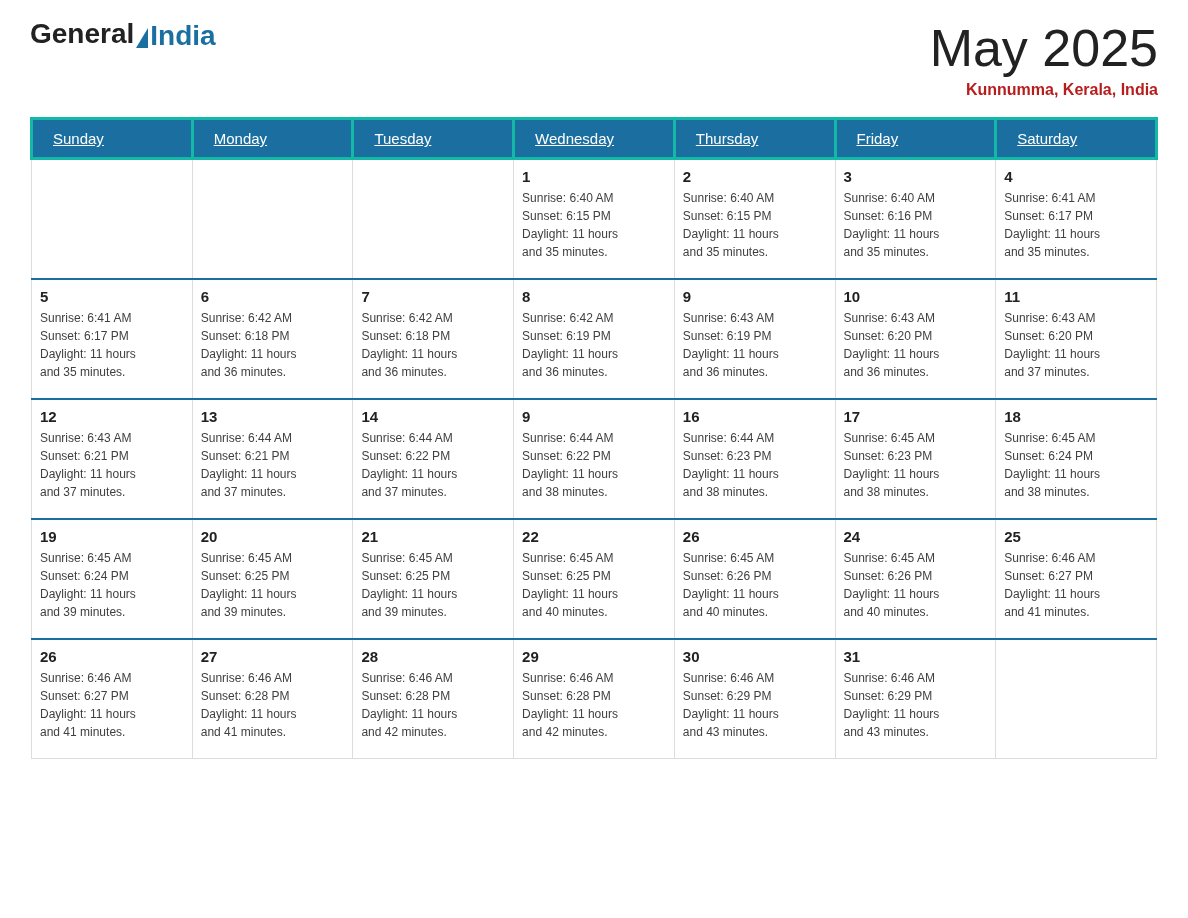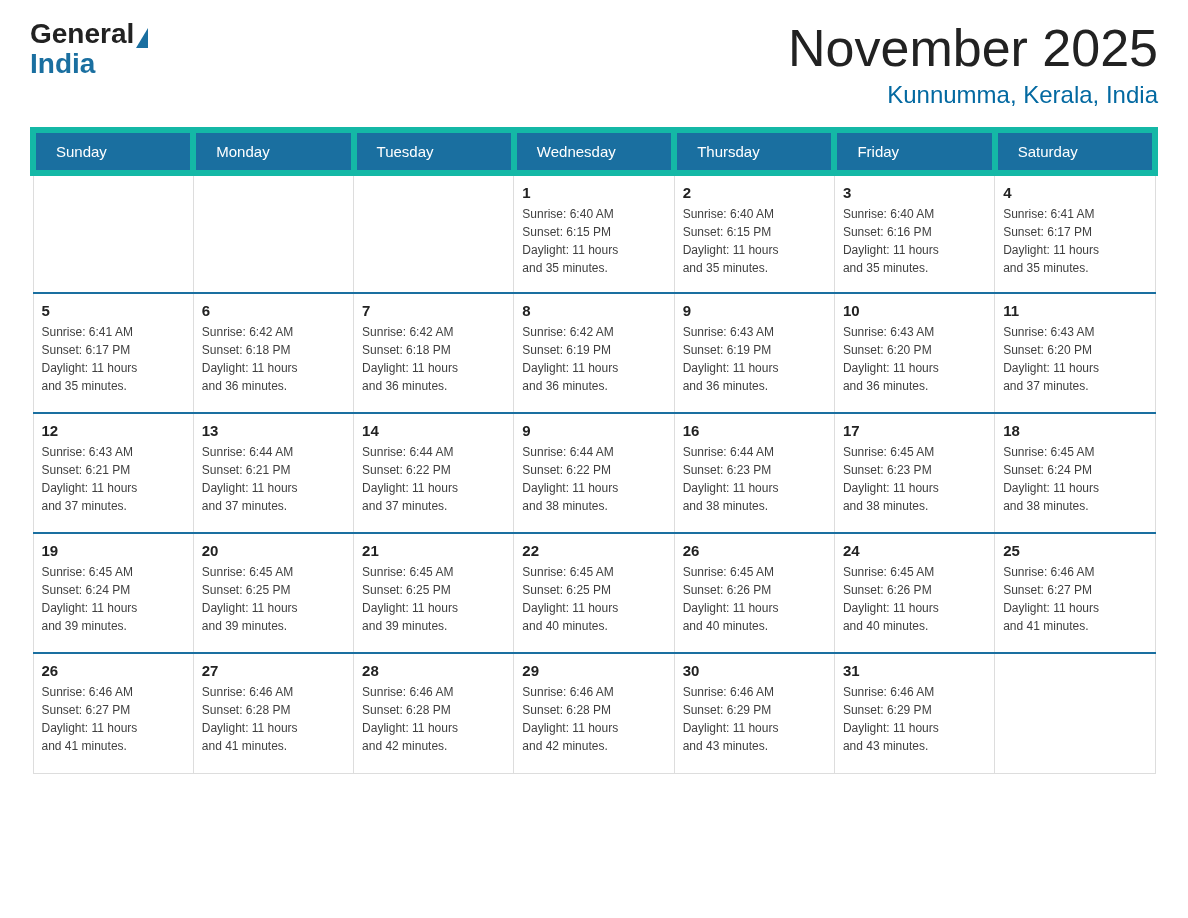--- a/index.html
+++ b/index.html
@@ -14,21 +14,21 @@
 
     .header-area {
       display: flex;
       justify-content: space-between;
       align-items: flex-start;
       margin-bottom: 18px;
     }
 
     .logo-area {
       display: flex;
-      flex-direction: column;
+      flex-direction: row;
       align-items: flex-start;
     }
 
     .logo-text {
       display: flex;
       align-items: center;
       font-size: 28px;
       font-weight: bold;
       color: #222;
       line-height: 1;
@@ -60,39 +60,41 @@
     }
 
     .page-title {
       font-size: 52px;
       font-weight: normal;
       color: #222;
       line-height: 1.1;
     }
 
     .page-subtitle {
-      font-size: 24px;
-      color: #0369a1;
+      font-size: 16px;
+      color: #b91c1c;
       margin-top: 4px;
+      font-weight: bold;
     }
 
     .calendar-table {
       width: 100%;
       border-collapse: collapse;
       table-layout: fixed;
     }
 
     .calendar-table thead tr th {
       background-color: #1a6fa0;
       color: #fff;
       font-size: 15px;
       font-weight: normal;
       padding: 10px 20px;
       text-align: left;
-      border: 6px solid #14b8a6;
+      border: 3px solid #14b8a6;
+      text-decoration: underline;
     }
 
     .calendar-table tbody tr td {
       vertical-align: top;
       padding: 8px 8px 12px 8px;
       border-top: 2px solid #1a6fa0;
       border-left: 1px solid #ddd;
       border-right: 1px solid #ddd;
       border-bottom: none;
       font-size: 12px;
@@ -132,21 +134,21 @@
 
 <div class="header-area">
   <div class="logo-area">
     <div class="logo-text">
       <span class="logo-general">General</span>
       <span class="logo-triangle"></span>
     </div>
     <span class="logo-blue">India</span>
   </div>
   <div class="title-area">
-    <div class="page-title">November 2025</div>
+    <div class="page-title">May 2025</div>
     <div class="page-subtitle">Kunnumma, Kerala, India</div>
   </div>
 </div>
 
 <table class="calendar-table">
   <thead>
     <tr>
     <th>Sunday</th>
         <th>Monday</th>
         <th>Tuesday</th>

